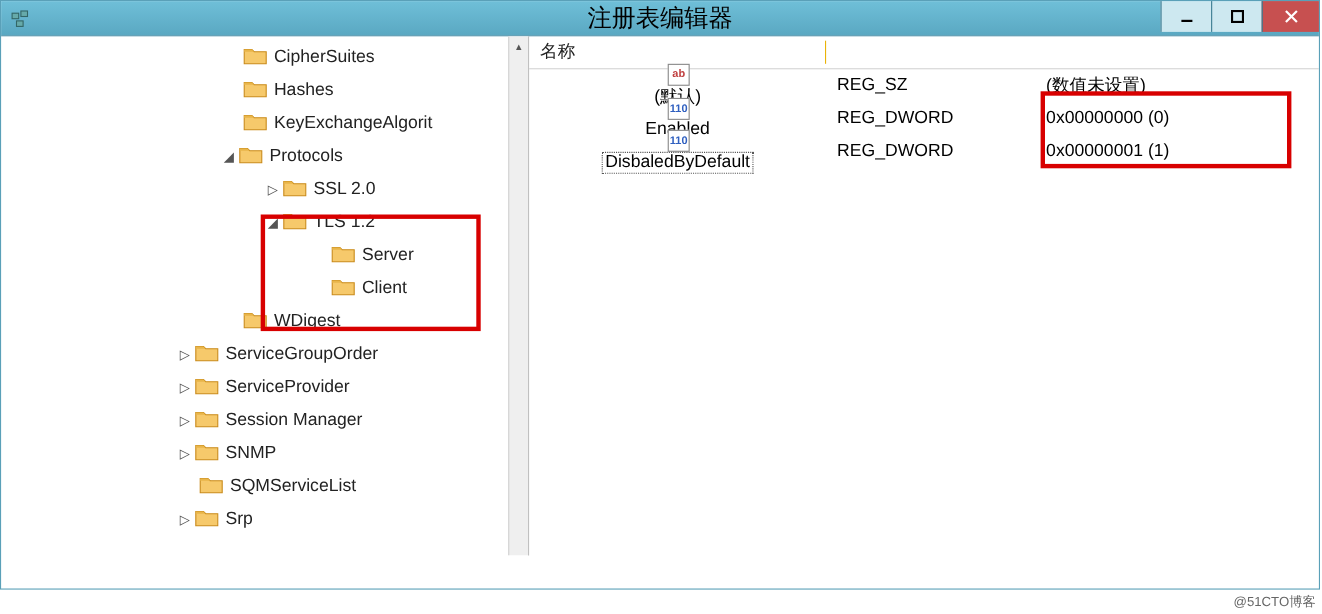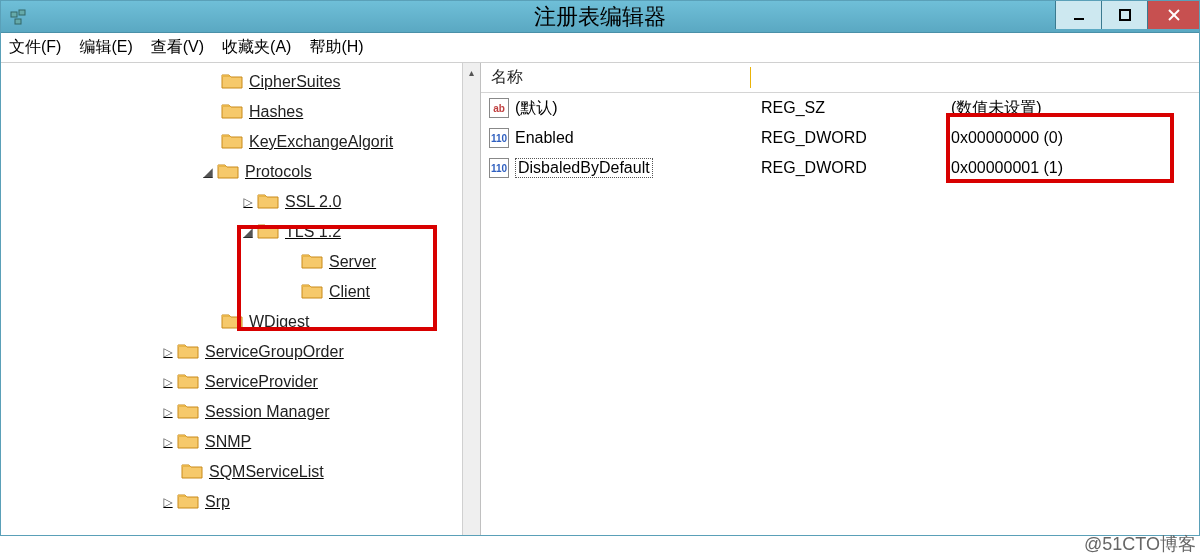--- a/index.html
+++ b/index.html
@@ -104,21 +104,20 @@
   .tree {
     padding-top: 4px;
     position: relative;
   }
   .tree-row {
     display: flex;
     align-items: center;
     height: 30px;
     white-space: nowrap;
     position: relative;
-    text-decoration: underline;
   }
   .toggle {
     width: 14px;
     display: inline-flex;
     justify-content: center;
     color: #555;
     font-size: 12px;
     margin-right: 2px;
   }
   .folder-icon {
@@ -160,33 +159,33 @@
     margin-right: 6px;
     display: inline-flex;
     align-items: center;
     justify-content: center;
     font-size: 10px;
     font-weight: bold;
     border: 1px solid #888;
   }
   .val-icon.str { background: #fff; color: #c04040; }
   .val-icon.bin { background: #fff; color: #3060c0; }
-  .cell-name { width: 270px; display: flex; align-items: center; }
+  .cell-name { width: 270px; display: flex; align-items: center; flex-direction: column; }
   .cell-type { width: 190px; padding-left: 10px; }
   .cell-data { flex: 1; padding-left: 10px; }
   .sel-box {
     border: 1px dotted #555;
     padding: 0 2px;
   }
   .hl2 { left: 465px; top: 50px; width: 228px; height: 70px; }
   .branding {
     position: absolute;
     right: 6px;
     bottom: 2px;
-    font-size: 18px;
+    font-size: 12px;
     color: #666;
   }
 </style>
 </head>
 <body>
 
 <div class="window">
 
   <div class="titlebar">
     <span class="app-icon">
@@ -210,27 +209,20 @@
       </div>
       <div class="win-btn close">
         <svg width="12" height="12">
             <line x1="1" y1="1" x2="11" y2="11" stroke="#fff" stroke-width="2"></line>
             <line x1="11" y1="1" x2="1" y2="11" stroke="#fff" stroke-width="2"></line>
           </svg>
       </div>
     </div>
   </div>
 
-  <div class="menubar">
-    <span class="menu-item">文件(F)</span>
-    <span class="menu-item">编辑(E)</span>
-    <span class="menu-item">查看(V)</span>
-    <span class="menu-item">收藏夹(A)</span>
-    <span class="menu-item">帮助(H)</span>
-  </div>
 
   <div class="content">
 
     <div class="tree-pane">
       <div class="tree" id="tree">
           <div class="tree-row">
             <span style="display: inline-block; width: 220px;"></span>
             <span class="folder-icon">
               <svg class="folder-svg" width="22" height="18" viewBox="0 0 22 18">
                 <path d="M1 3 L8 3 L10 5 L21 5 L21 16 L1 16 Z" fill="#f6c96b" stroke="#c98a1a"></path>

